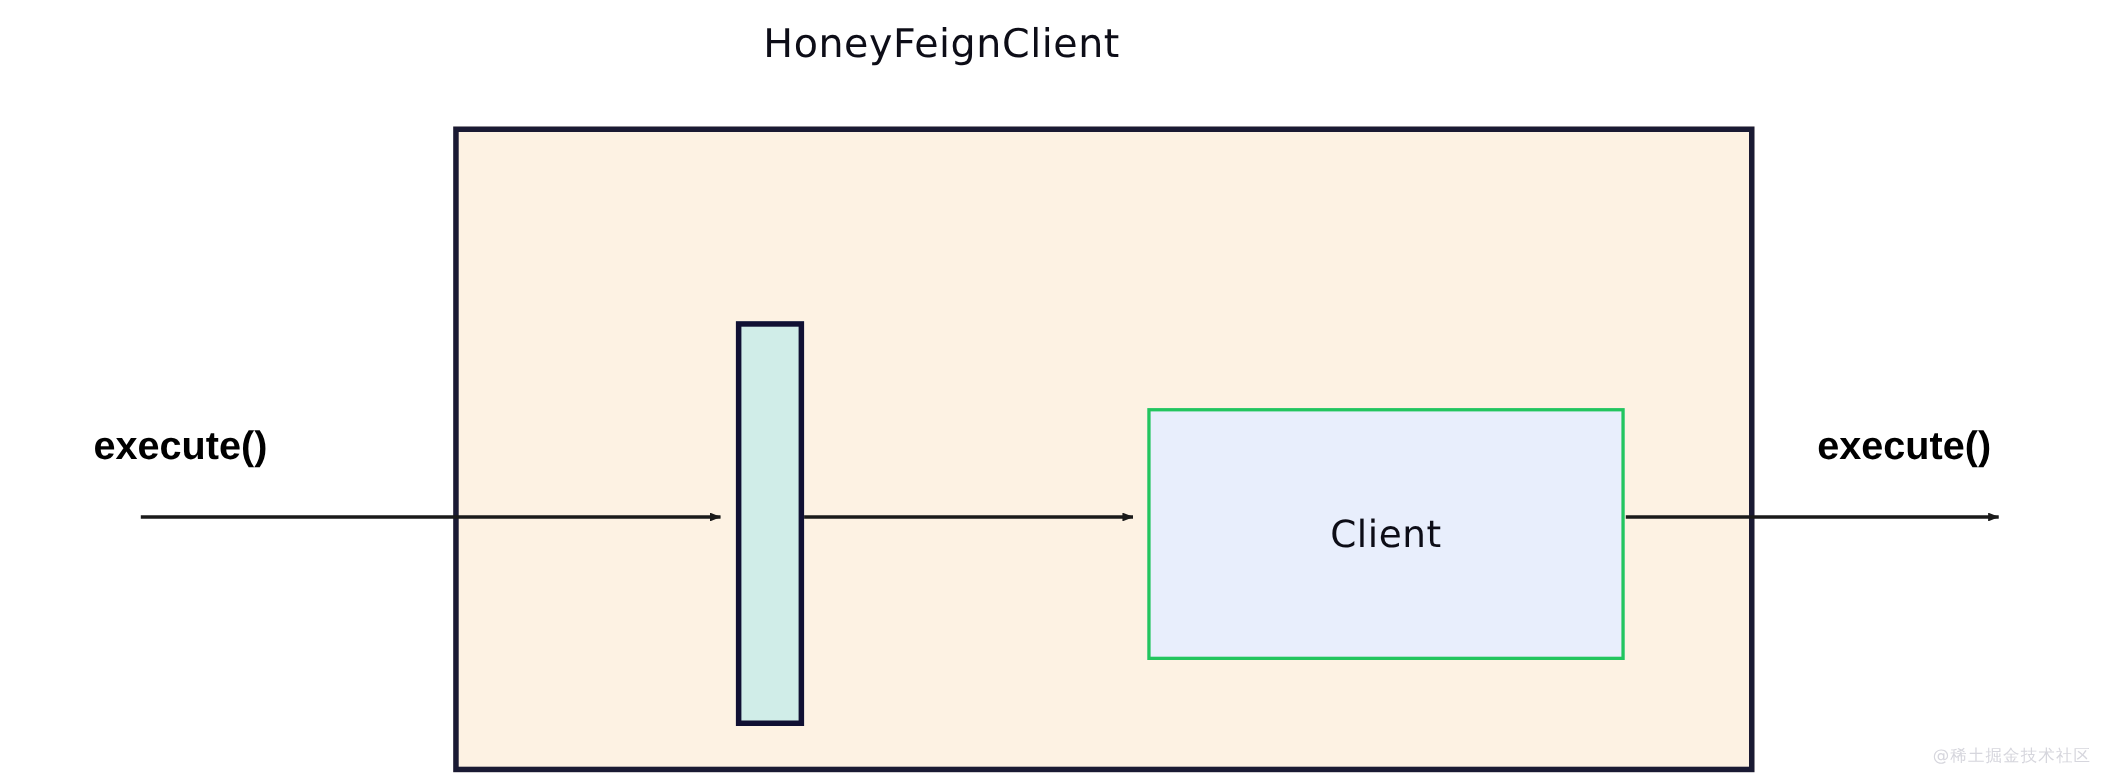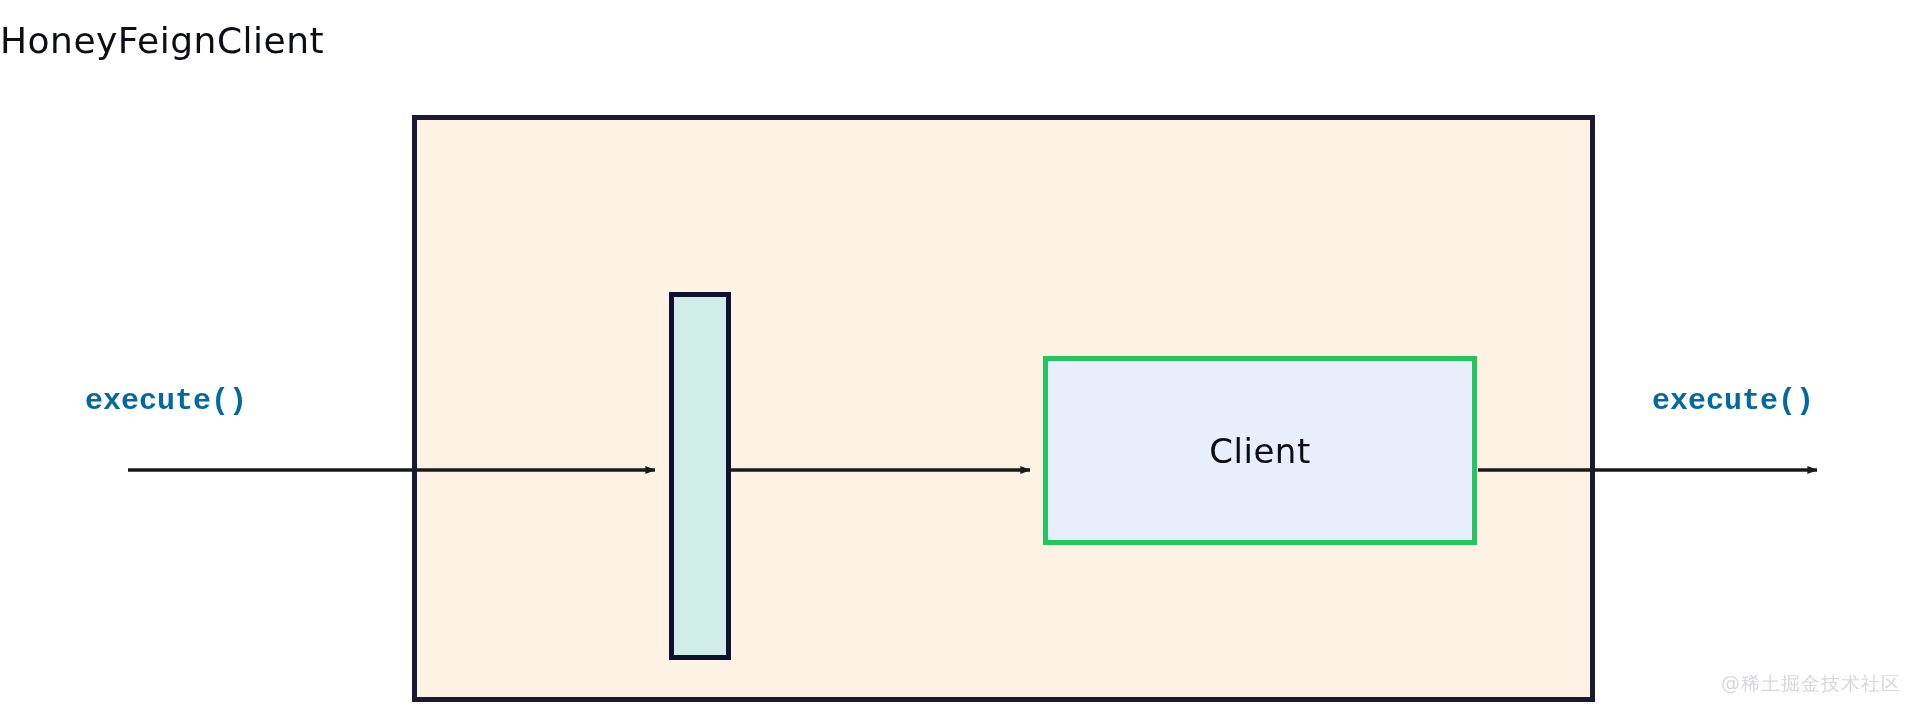--- a/index.html
+++ b/index.html
@@ -21,21 +21,21 @@
     top: 0;
     width: 1919px;
     height: 709px;
   }
 
   .diagram-title {
     position: absolute;
     left: 0;
     top: 20px;
     width: 1712px;
-    text-align: left;
+    text-align: center;
     font-family: "DejaVu Sans", sans-serif;
     font-size: 36px;
     font-weight: 400;
     color: #0d0d17;
     letter-spacing: 0.5px;
     white-space: nowrap;
   }
 
   .outer-box {
     position: absolute;
@@ -67,25 +67,25 @@
     width: 62px;
     height: 368px;
     background: #d0ede8;
     border: 5px solid #101033;
     box-sizing: border-box;
   }
 
   .client-box {
     position: absolute;
     left: 1043px;
-    top: 356px;
+    top: 371px;
     width: 434px;
-    height: 189px;
+    height: 229px;
     background: #e8eefc;
-    border: 5px solid #22c55e;
+    border: 3px solid #22c55e;
     box-sizing: border-box;
   }
 
   .client-label {
     position: absolute;
     left: 0;
     top: 0;
     width: 100%;
     height: 100%;
     display: flex;
@@ -94,35 +94,35 @@
     font-family: "DejaVu Sans", sans-serif;
     font-size: 34px;
     font-weight: 400;
     color: #0d0d17;
     letter-spacing: 0.5px;
   }
 
   .edge-label {
     position: absolute;
     top: 384px;
-    font-family: Liberation Mono, monospace;
-    font-size: 30px;
+    font-family: Liberation Sans, sans-serif;
+    font-size: 36px;
     font-weight: 700;
-    color: #0369a1;
+    color: #000000;
     white-space: nowrap;
   }
   .edge-label.left  { left: 85px; }
   .edge-label.right { left: 1652px; }
 
   .watermark {
     position: absolute;
     right: 18px;
     bottom: 12px;
     font-family: "DejaVu Sans", sans-serif;
-    font-size: 19px;
+    font-size: 15px;
     color: #d6d6dd;
     letter-spacing: 1px;
     white-space: nowrap;
   }
 
   svg.arrows {
     position: absolute;
     left: 0;
     top: 0;
     width: 1919px;

